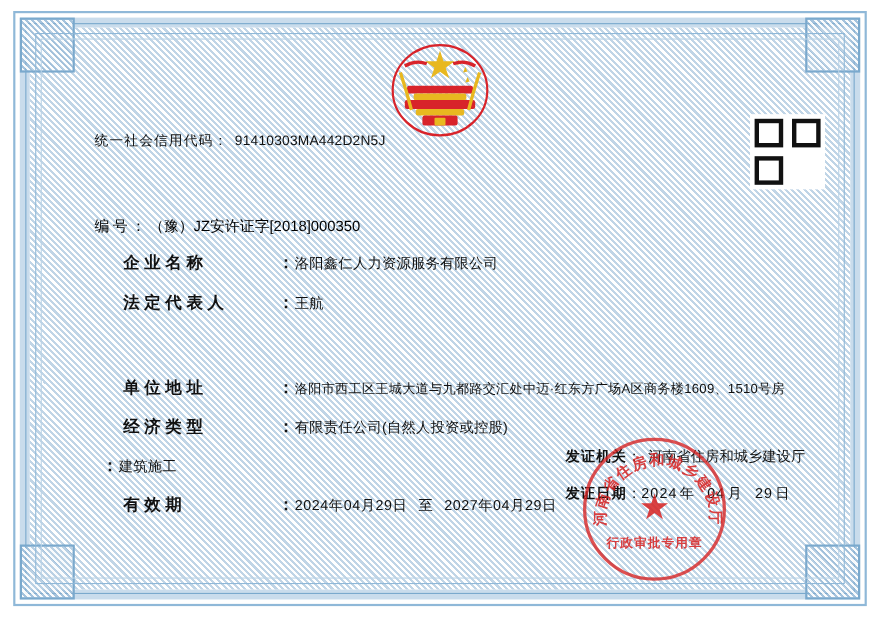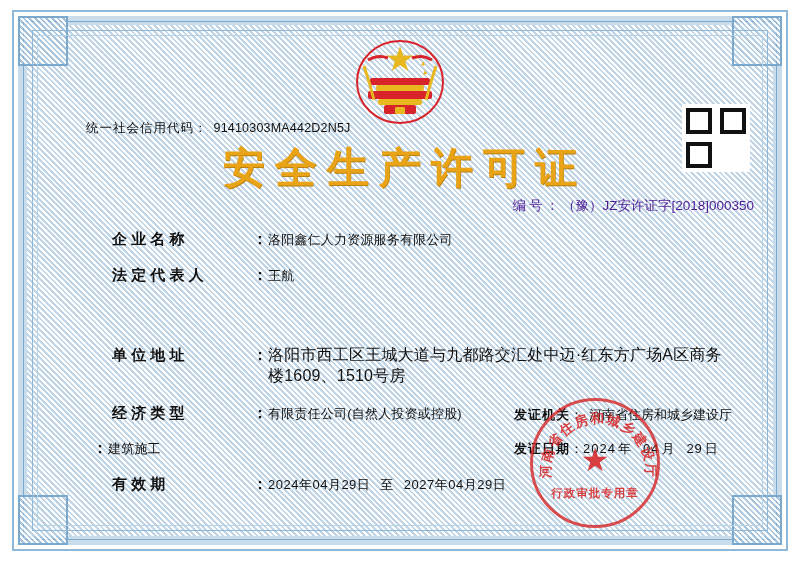--- a/index.html
+++ b/index.html
@@ -155,23 +155,23 @@
     color: #e8a317;
     text-shadow: 0.6px 0.6px 0 #b9800d;
     padding-left: 10px;
   }
 
   .serial {
     position: absolute;
     left: 0;
     right: 0;
     top: 155px;
-    text-align: right;
+    text-align: left;
     font-size: 13.5px;
-    color: #4c1d95;
+    color: #000000;
     padding-left: 40px;
   }
   .serial .label { letter-spacing: 3px; }
 
   
   .fields {
     position: absolute;
     left: 46px;
     right: 20px;
     top: 188px;
@@ -198,21 +198,21 @@
     font-size: 15px;
     font-weight: bold;
     color: #111;
     text-align: center;
   }
   .row .value {
     font-size: 13px;
     color: #111;
     letter-spacing: 0.2px;
   }
-  .row.address .value { font-size: 16px; margin-top: 44px; }
+  .row.address .value { font-size: 12px; margin-top: 44px; }
 
   .valid-row .value {
     font-size: 13px;
     letter-spacing: 0.5px;
   }
   .valid-row .value .num { letter-spacing: 0.5px; }
   .valid-row .value .sep { margin: 0 10px; }
 
   
   .issue-block {
@@ -329,21 +329,20 @@
     </div>
 
     <div class="qr">
       <div class="qr-b"></div>
     </div>
 
     <div class="credit-code">
       <span class="label">统一社会信用代码：</span><span class="value">91410303MA442D2N5J</span>
     </div>
 
-    <div class="title">安全生产许可证</div>
 
     <div class="serial">
       <span class="label">编号：</span><span class="svalue">（豫）JZ安许证字[2018]000350</span>
     </div>
 
     <div class="fields">
 
       <div class="row">
         <div class="label">企 业 名 称</div>
         <div class="colon">：</div>

